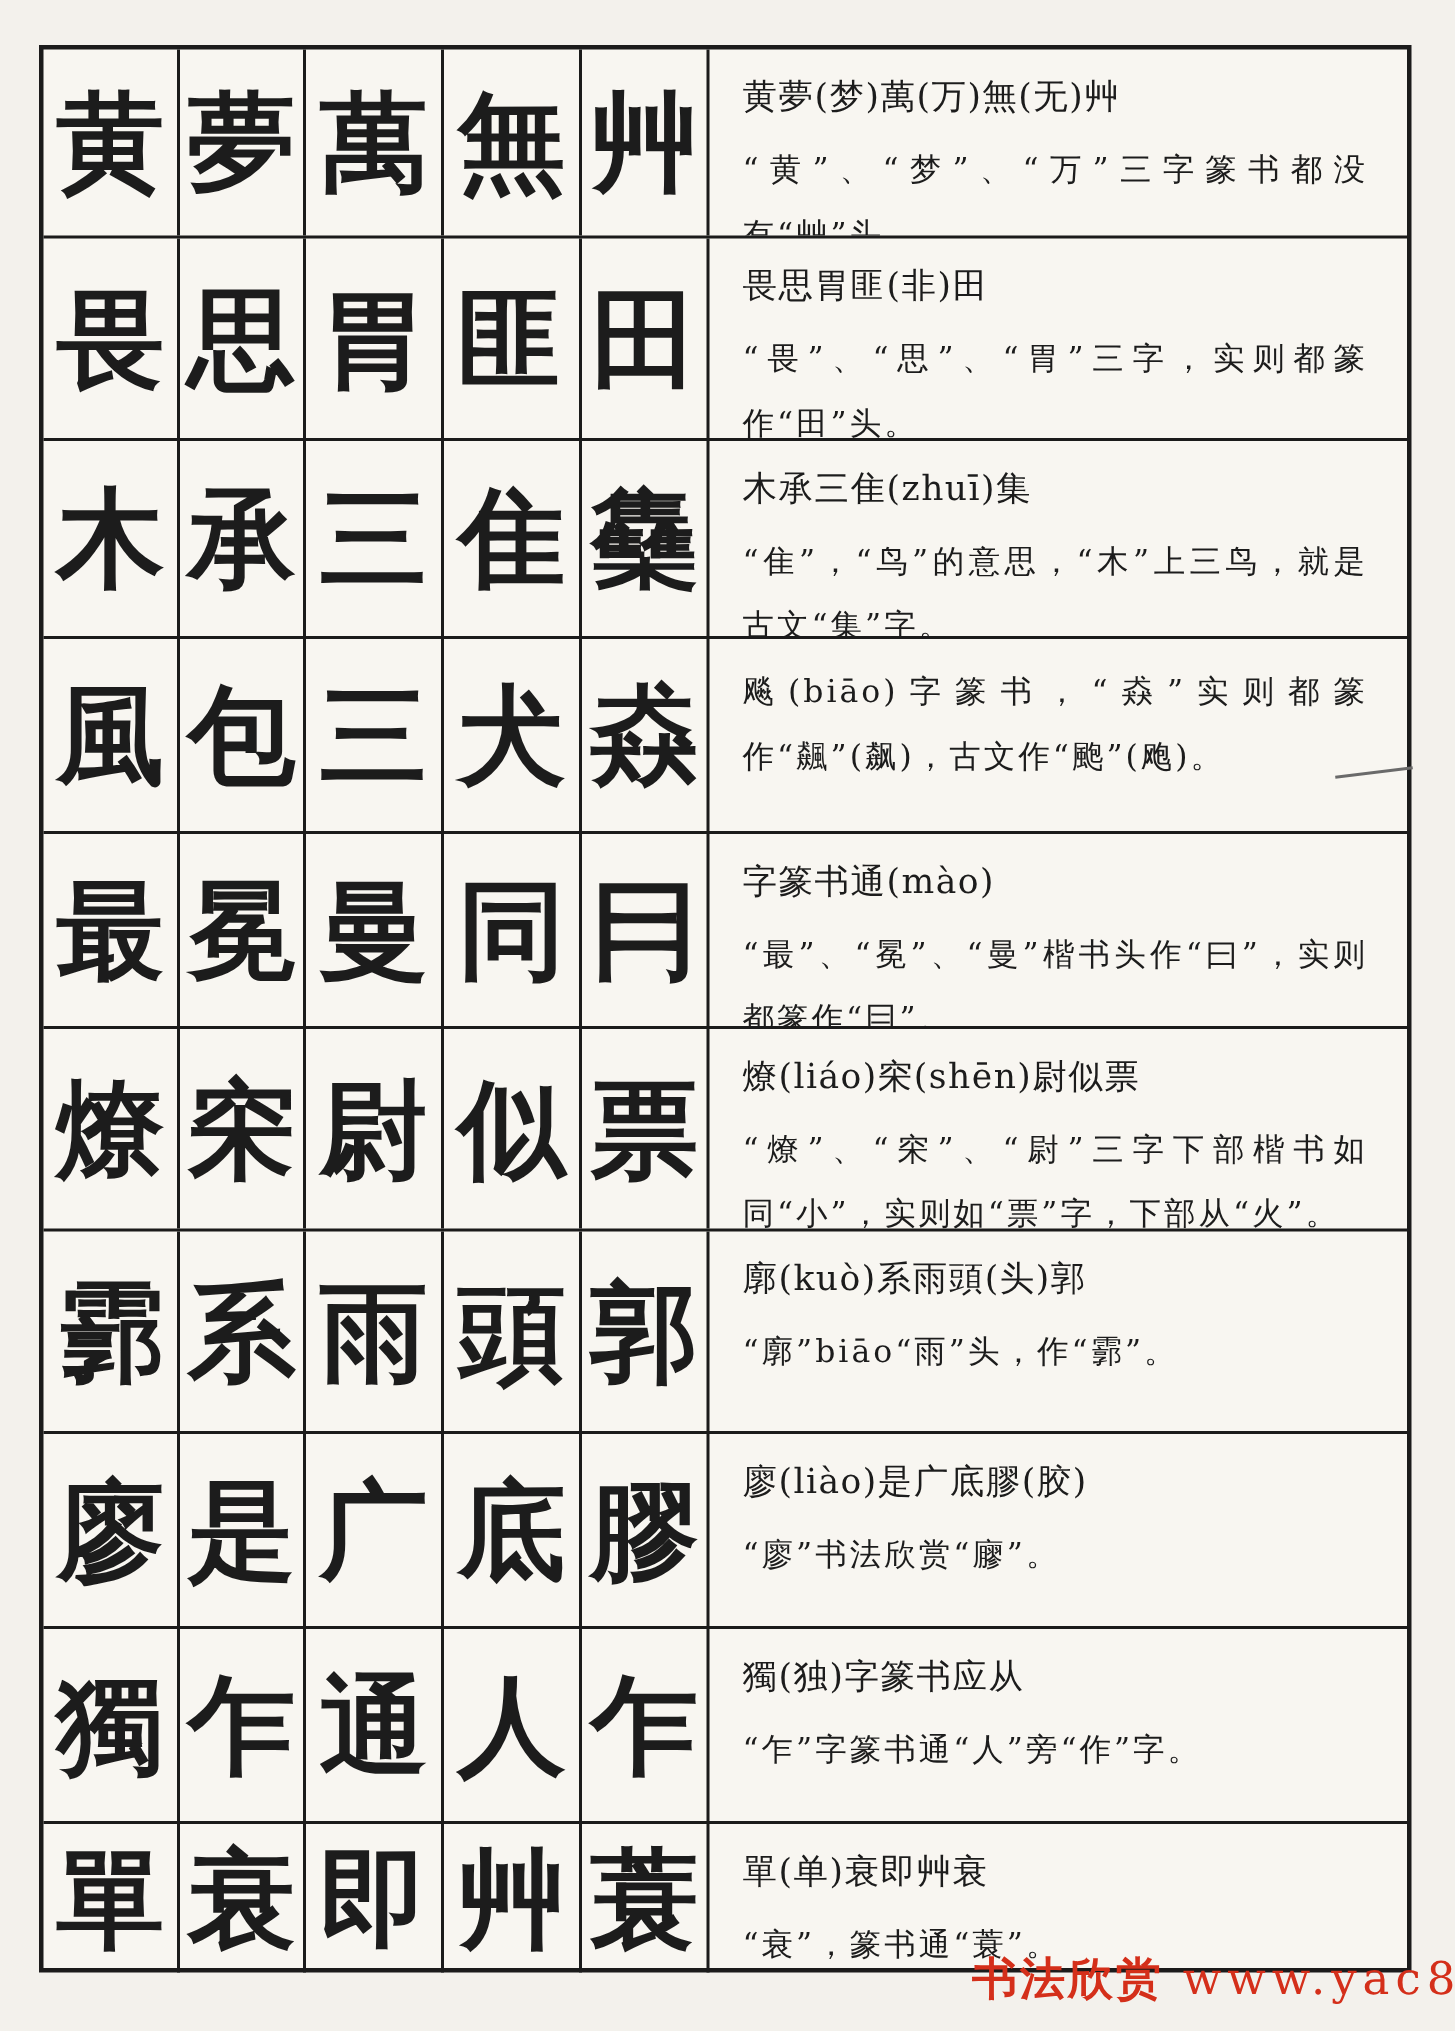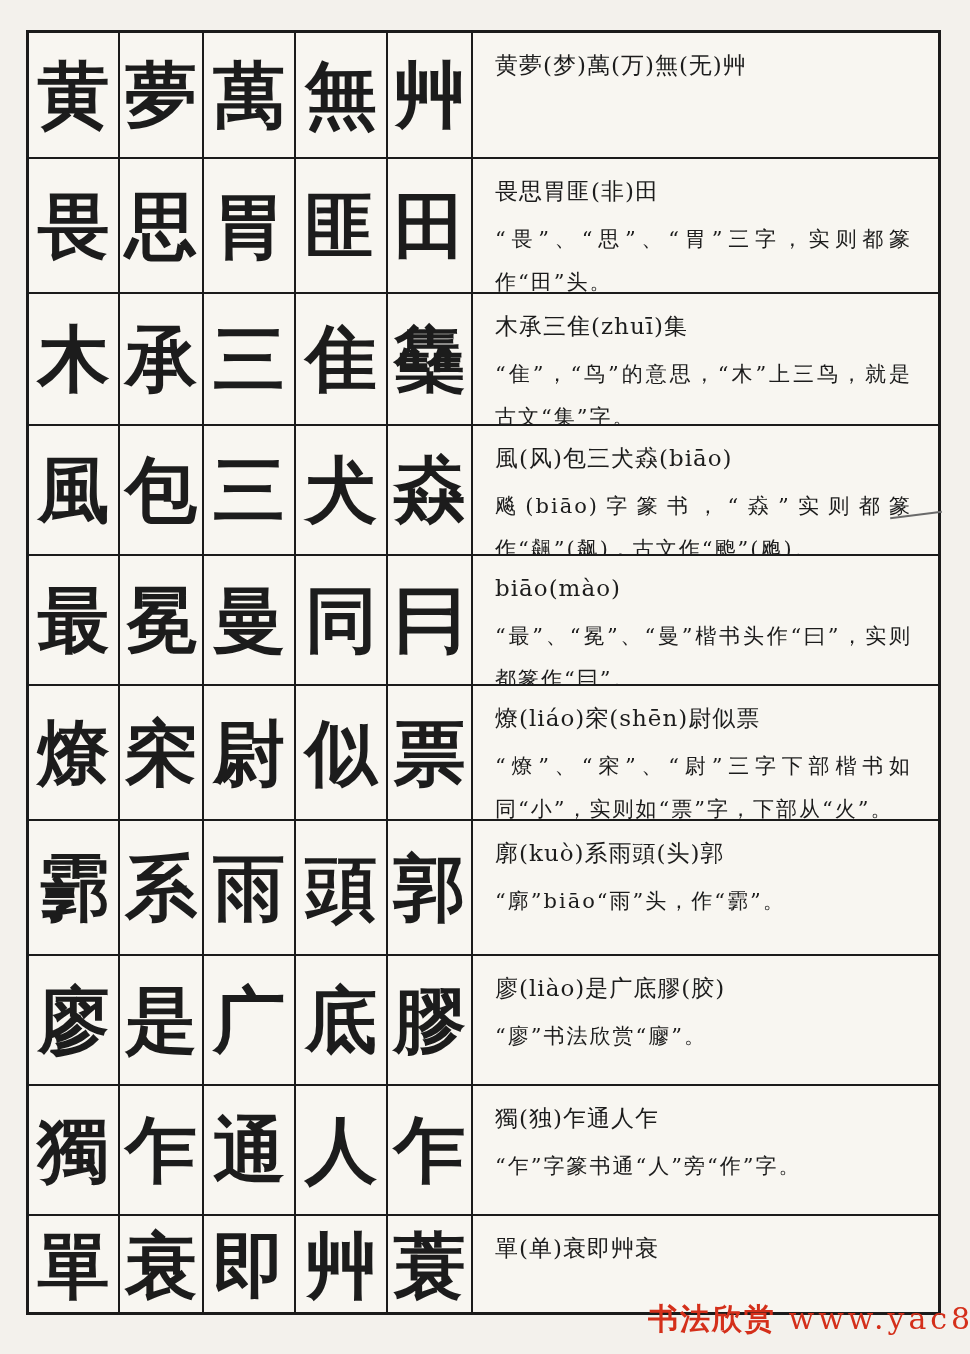--- a/index.html
+++ b/index.html
@@ -85,20 +85,21 @@
   <div class="grid">
 
     <div class="row" style="height:126px">
       <div class="cell seal">黄</div>
       <div class="cell seal">夢</div>
       <div class="cell seal">萬</div>
       <div class="cell seal">無</div>
       <div class="cell seal">艸</div>
       <div class="cell text-cell">
         <div class="heading">黄夢(梦)萬(万)無(无)艸</div>
+        <div class="note">“黄”、“梦”、“万”三字篆书都没有“艸”头。</div>
       </div>
     </div>
 
     <div class="row" style="height:135px">
       <div class="cell seal">畏</div>
       <div class="cell seal">思</div>
       <div class="cell seal">胃</div>
       <div class="cell seal">匪</div>
       <div class="cell seal">田</div>
       <div class="cell text-cell">
@@ -119,33 +120,32 @@
       </div>
     </div>
 
     <div class="row" style="height:130px">
       <div class="cell seal">風</div>
       <div class="cell seal">包</div>
       <div class="cell seal">三</div>
       <div class="cell seal">犬</div>
       <div class="cell seal">猋</div>
       <div class="cell text-cell">
-        <div class="heading">風(风)包三犬猋(biāo)</div>
         <div class="note">飚(biāo)字篆书，“猋”实则都篆作“飆”(飙)，古文作“颮”(飑)。</div>
       </div>
     </div>
 
     <div class="row" style="height:130px">
       <div class="cell seal">最</div>
       <div class="cell seal">冕</div>
       <div class="cell seal">曼</div>
       <div class="cell seal">同</div>
       <div class="cell seal">冃</div>
       <div class="cell text-cell">
-        <div class="heading">biāo(mào)</div>
+        <div class="heading">字篆书通(mào)</div>
         <div class="note">“最”、“冕”、“曼”楷书头作“曰”，实则都篆作“冃”。</div>
       </div>
     </div>
 
     <div class="row" style="height:135px">
       <div class="cell seal">燎</div>
       <div class="cell seal">穼</div>
       <div class="cell seal">尉</div>
       <div class="cell seal">似</div>
       <div class="cell seal">票</div>
@@ -179,33 +179,34 @@
       </div>
     </div>
 
     <div class="row" style="height:130px">
       <div class="cell seal">獨</div>
       <div class="cell seal">乍</div>
       <div class="cell seal">通</div>
       <div class="cell seal">人</div>
       <div class="cell seal">乍</div>
       <div class="cell text-cell">
-        <div class="heading">獨(独)乍通人乍</div>
+        <div class="heading">獨(独)字篆书应从</div>
         <div class="note">“乍”字篆书通“人”旁“作”字。</div>
       </div>
     </div>
 
     <div class="row" style="height:99px">
       <div class="cell seal">單</div>
       <div class="cell seal">衰</div>
       <div class="cell seal">即</div>
       <div class="cell seal">艸</div>
       <div class="cell seal">蓑</div>
       <div class="cell text-cell">
         <div class="heading">單(单)衰即艸衰</div>
+        <div class="note">“衰”，篆书通“蓑”。</div>
       </div>
     </div>
 
   </div>
 
   <div class="pen-mark"></div>
 
   <div class="watermark" style="color: rgb(212, 47, 26);">
     <span>书法欣赏</span>
     <span class="url">www.yac8.com</span>

